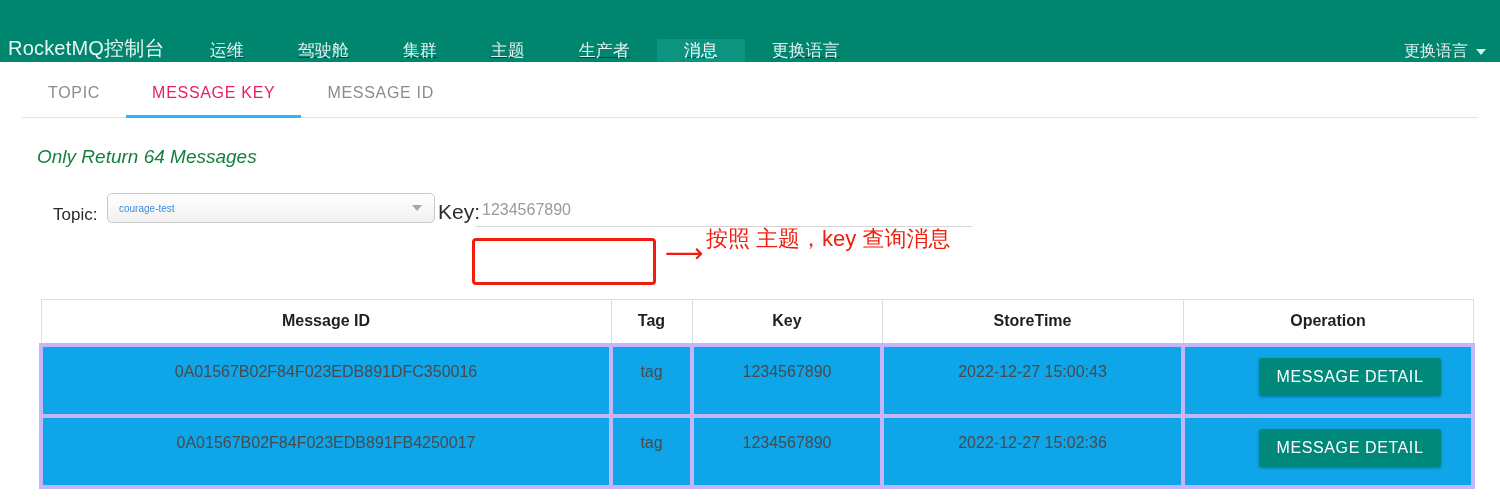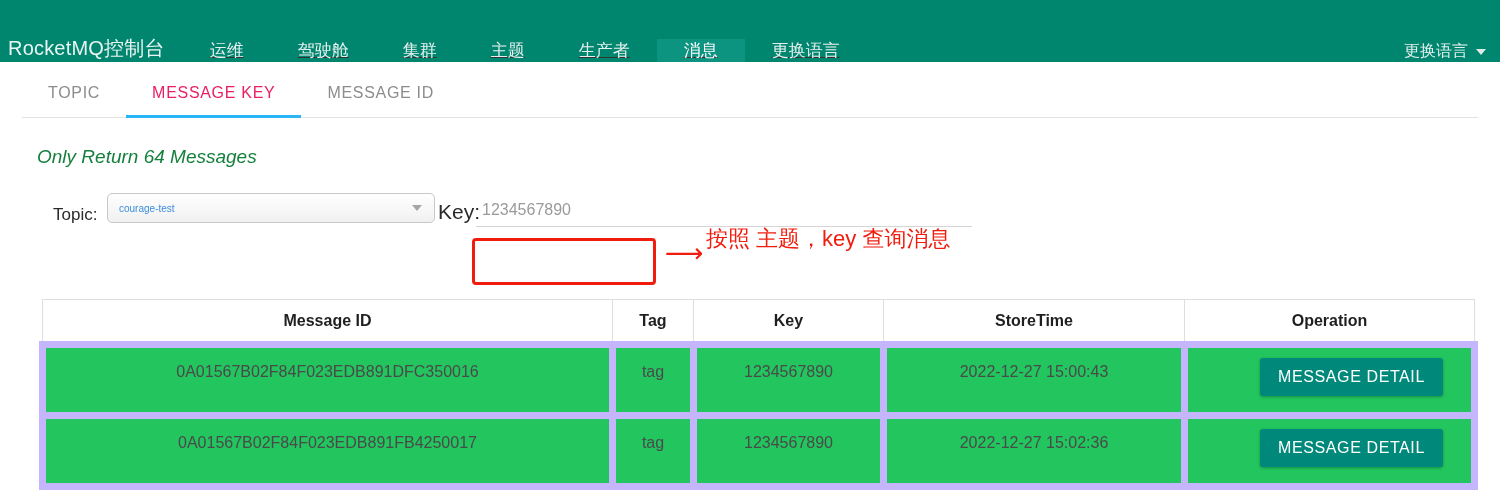--- a/index.html
+++ b/index.html
@@ -242,22 +242,22 @@
     text-align: center;
     border: 1px solid #dedede;
     background: #ffffff;
     vertical-align: middle;
   }
   td {
     font-size: 16px;
     color: #4a4a4a;
     height: 71px;
     text-align: center;
-    border: 7px solid #c4b5fd;
-    background: #22c55e;
+    border: 4px solid #c4b5fd;
+    background: #0ea5e9;
     vertical-align: middle;
     padding-bottom: 18px;
   }
   td.op { padding-bottom: 8px; }
   .col-msgid { width: 570px; }
   .col-tag   { width: 81px;  }
   .col-key   { width: 190px; }
   .col-time  { width: 301px; }
   .col-op    { width: 290px; }
   .detail-btn {

